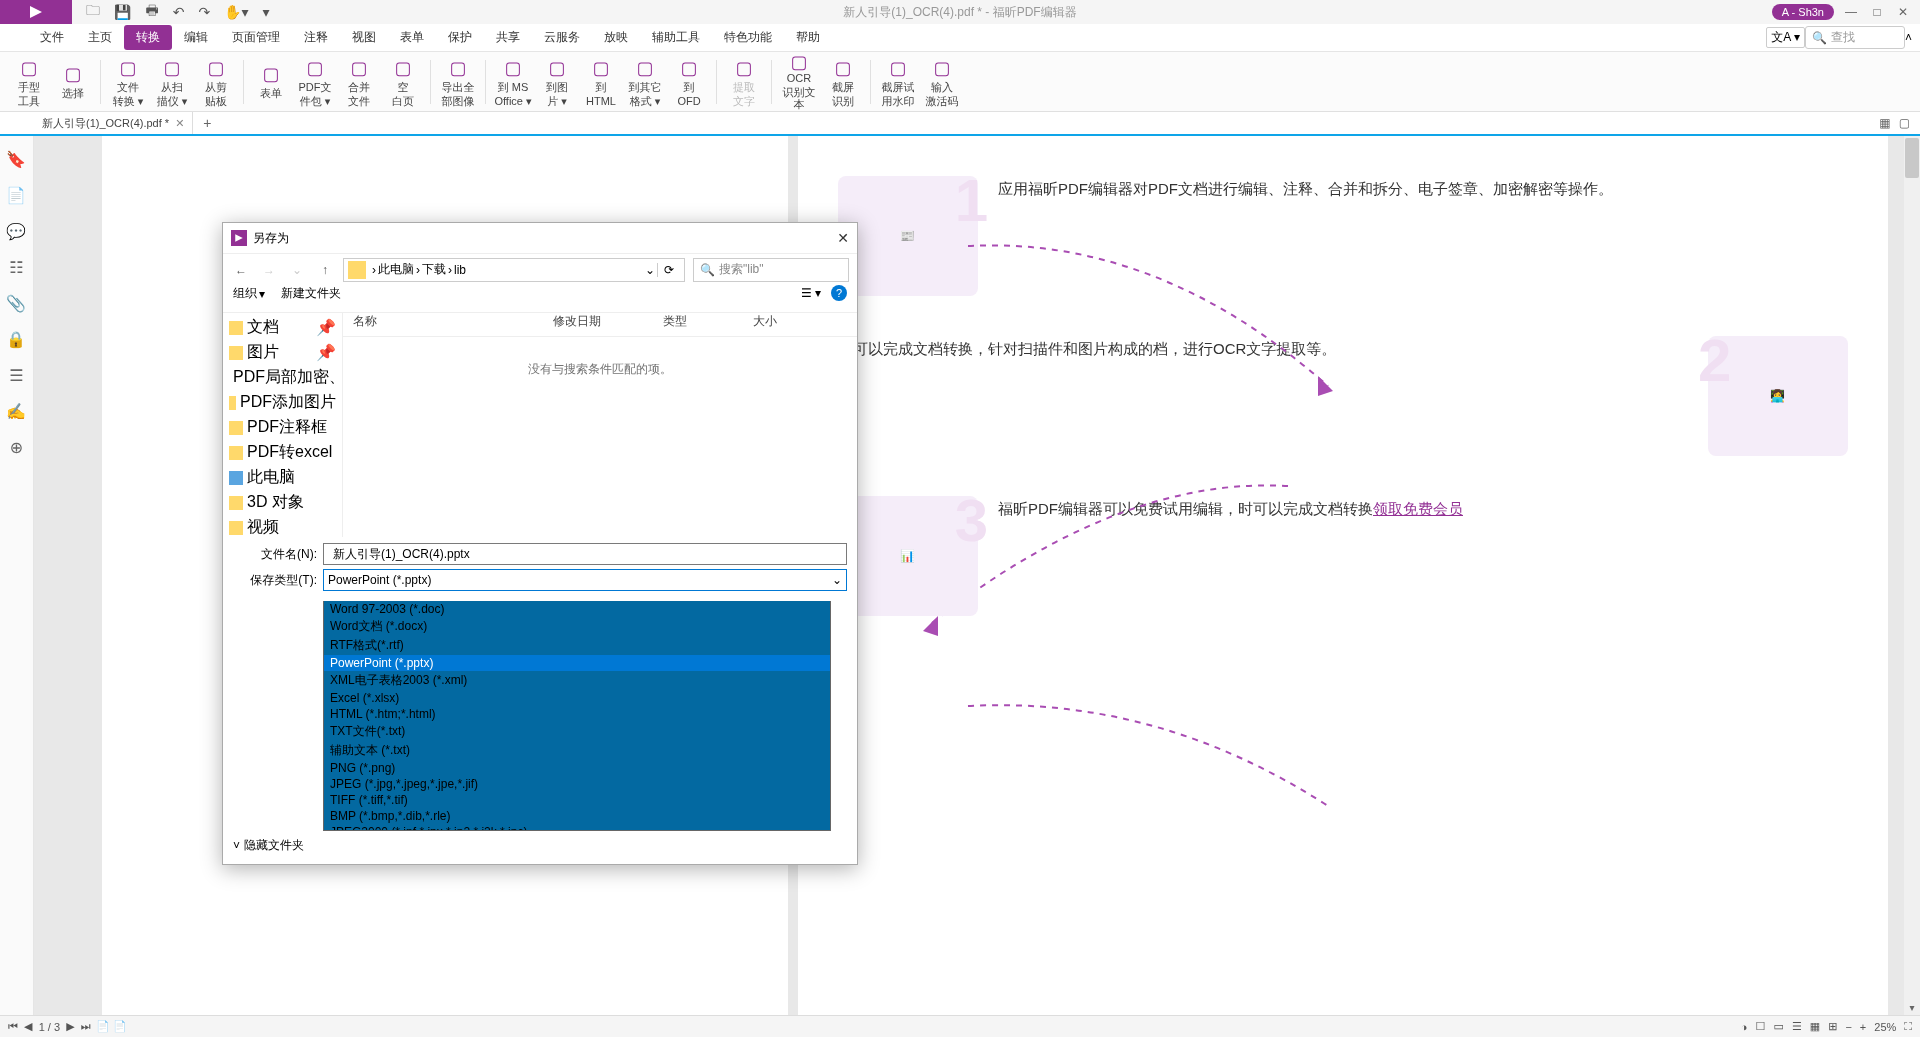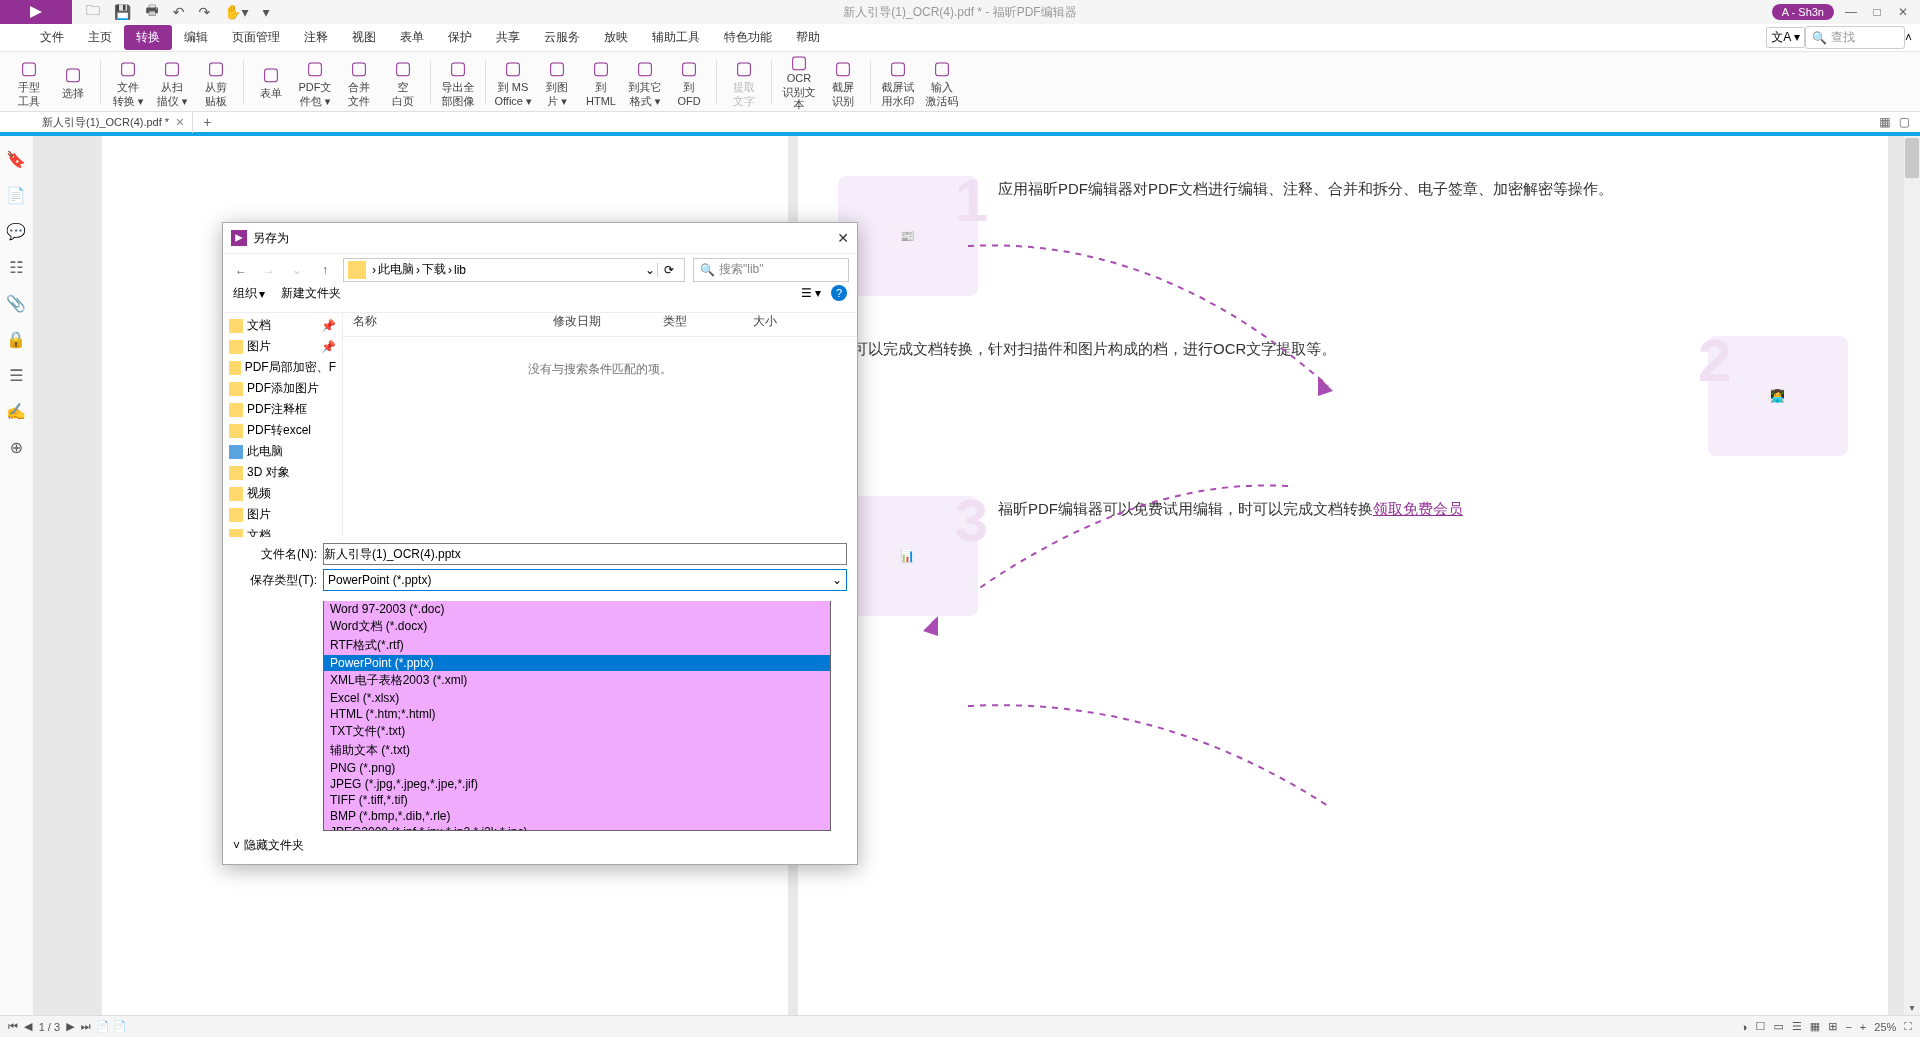--- a/index.html
+++ b/index.html
@@ -23,21 +23,21 @@
 .menubar .right { position: absolute; right: 8px; display: flex; align-items: center; }
 .menubar .search { border: 1px solid #ccc; border-radius: 3px; padding: 2px 6px; width: 100px; color: #999; display:flex; align-items:center; gap:4px;}
 
 
 .ribbon { height: 60px; background: #fbfbfb; display: flex; align-items: center; padding-left: 8px; border-bottom: 1px solid #e0e0e0; gap: 2px; }
 .ribbon .rbtn { display: flex; flex-direction: column; align-items: center; justify-content: center; width: 42px; font-size: 11px; color: #444; line-height: 12px; text-align:center; gap:2px; height:56px;}
 .ribbon .rbtn .ricon { width: 22px; height: 22px; color: #923094; display:flex; align-items:center; justify-content:center; font-size:18px;}
 .ribbon .sep { width:1px; height:44px; background:#e0e0e0; margin:0 4px; }
 
 
-.tabrow { height: 24px; background: #fff; border-bottom: 4px solid #0ea5e9; display: flex; align-items: center; padding-left: 34px; position: relative; }
+.tabrow { height: 24px; background: #fff; border-bottom: 2px solid #0ea5e9; display: flex; align-items: center; padding-left: 34px; position: relative; }
 .tabrow .doctab { display: flex; align-items: center; gap: 6px; padding: 0 8px; font-size: 11px; color: #444; border-right: 1px solid #ddd; height:22px;}
 .tabrow .doctab .close { color: #888; }
 .tabrow .addtab { padding: 0 10px; color: #666; font-size: 14px; }
 .tabrow .viewbtns { position: absolute; right: 10px; display: flex; gap: 8px; color: #666; }
 
 
 .main { position: absolute; top: 136px; left: 0; right: 0; bottom: 22px; display: flex; }
 .leftbar { width: 34px; background: #fafafa; border-right: 1px solid #e5e5e5; display: flex; flex-direction: column; align-items: center; gap: 18px; padding-top: 14px; color: #666; }
 .leftbar .licon { width: 18px; height: 18px; display:flex; align-items:center; justify-content:center; font-size:16px;}
 .docarea { flex: 1; background: #e8e8e8; position: relative; overflow: hidden; }
@@ -66,38 +66,38 @@
 .dialog .dnav { height: 32px; display: flex; align-items: center; padding: 0 8px; gap: 8px; border-top:1px solid #eee;}
 .dialog .dnav .navarrow { width: 20px; text-align:center; color:#555; }
 .dialog .dnav .crumb { flex: 1; border: 1px solid #ccc; height: 24px; display: flex; align-items: center; padding: 0 4px; font-size: 12px; gap:2px;}
 .dialog .dnav .crumb .cicon { width:18px; height:18px; background:#ffd96b; display:inline-block; margin-right:4px;}
 .dialog .dnav .dsearch { width: 156px; border: 1px solid #ccc; height: 24px; display: flex; align-items: center; padding: 0 6px; color: #888; gap:4px;}
 .dialog .dtools { height: 28px; display: flex; align-items: flex-start; padding: 0 10px; gap: 16px; font-size: 12px; border-bottom:1px solid #eee;}
 .dialog .dtools .dtopt { display:flex; align-items:center; gap:2px;}
 .dialog .dtools .right { margin-left:auto; display:flex; align-items:center; gap:10px;}
 .dialog .dtools .help { width:16px; height:16px; border-radius:50%; background:#0078d4; color:#fff; text-align:center; line-height:16px; font-size:11px;}
 .dialog .dbody { display: flex; height: 224px; }
-.dialog .dtree { width: 120px; border-right: 1px solid #eee; overflow-y: auto; font-size: 12px; padding:2px 0;}
+.dialog .dtree { width: 120px; border-right: 1px solid #eee; overflow-y: auto; font-size: 16px; padding:2px 0;}
 .dialog .dtree .titem { display: flex; align-items: center; gap: 4px; padding: 2px 6px; white-space: nowrap; }
 .dialog .dtree .titem .ficon { width: 14px; height: 14px; display:inline-block; }
 .dialog .dtree .titem .ficon.folder { background:#ffd96b;}
 .dialog .dtree .titem .ficon.pc { background:#5aa5e0;}
 .dialog .dlist { flex: 1; position: relative; }
 .dialog .dlist .dheader { height: 24px; display: flex; align-items: flex-start; font-size: 12px; color: #444; border-bottom:1px solid #eee; padding-left:10px;}
 .dialog .dlist .dheader .hcol1 { width: 200px; }
 .dialog .dlist .dheader .hcol2 { width: 110px; }
 .dialog .dlist .dheader .hcol3 { width: 90px; }
 .dialog .dlist .dheader .hcol4 { width: 60px; }
 .dialog .dlist .empty { text-align: center; color: #737373; margin-top: 24px; font-size: 12px; }
 .dialog .dfields { padding: 6px 10px; font-size: 12px; }
 .dialog .dfields .drow { display: flex; align-items: center; margin-bottom: 4px; }
 .dialog .dfields .dlabel { width: 90px; text-align: right; padding-right: 6px; }
-.dialog .dfields .dinput { flex: 1; border: 1px solid #7a7a7a; height: 22px; padding: 0 0; font-size: 12px; background:#fff;}
+.dialog .dfields .dinput { flex: 1; border: 1px solid #7a7a7a; height: 22px; padding: 0 9px; font-size: 12px; background:#fff;}
 .dialog .dfields .dselect { flex:1; border:1px solid #0078d4; height:22px; padding:0 4px; font-size:12px; background:#fff; display:flex; align-items:center; justify-content:space-between;}
-.dialog .ddrop { border:1px solid #666; border-top:none; margin-left:100px; margin-right:26px; background:#f0abfc; font-size:12px; max-height:230px; overflow:hidden;}
+.dialog .ddrop { border:1px solid #666; border-top:none; margin-left:100px; margin-right:26px; background:#0369a1; font-size:12px; max-height:230px; overflow:hidden;}
 .dialog .ddrop .dopt { padding: 1px 6px; }
 .dialog .ddrop .dopt.sel { background: #0078d4; color: #fff; }
 .dialog .dfooter { display: flex; align-items: center; padding: 6px 10px 10px 10px; font-size: 12px; }
 .dialog .dfooter .chev { margin-right:4px; }
 </style>
 </head>
 <body>
 
 <div class="titlebar">
   <div class="logo">

